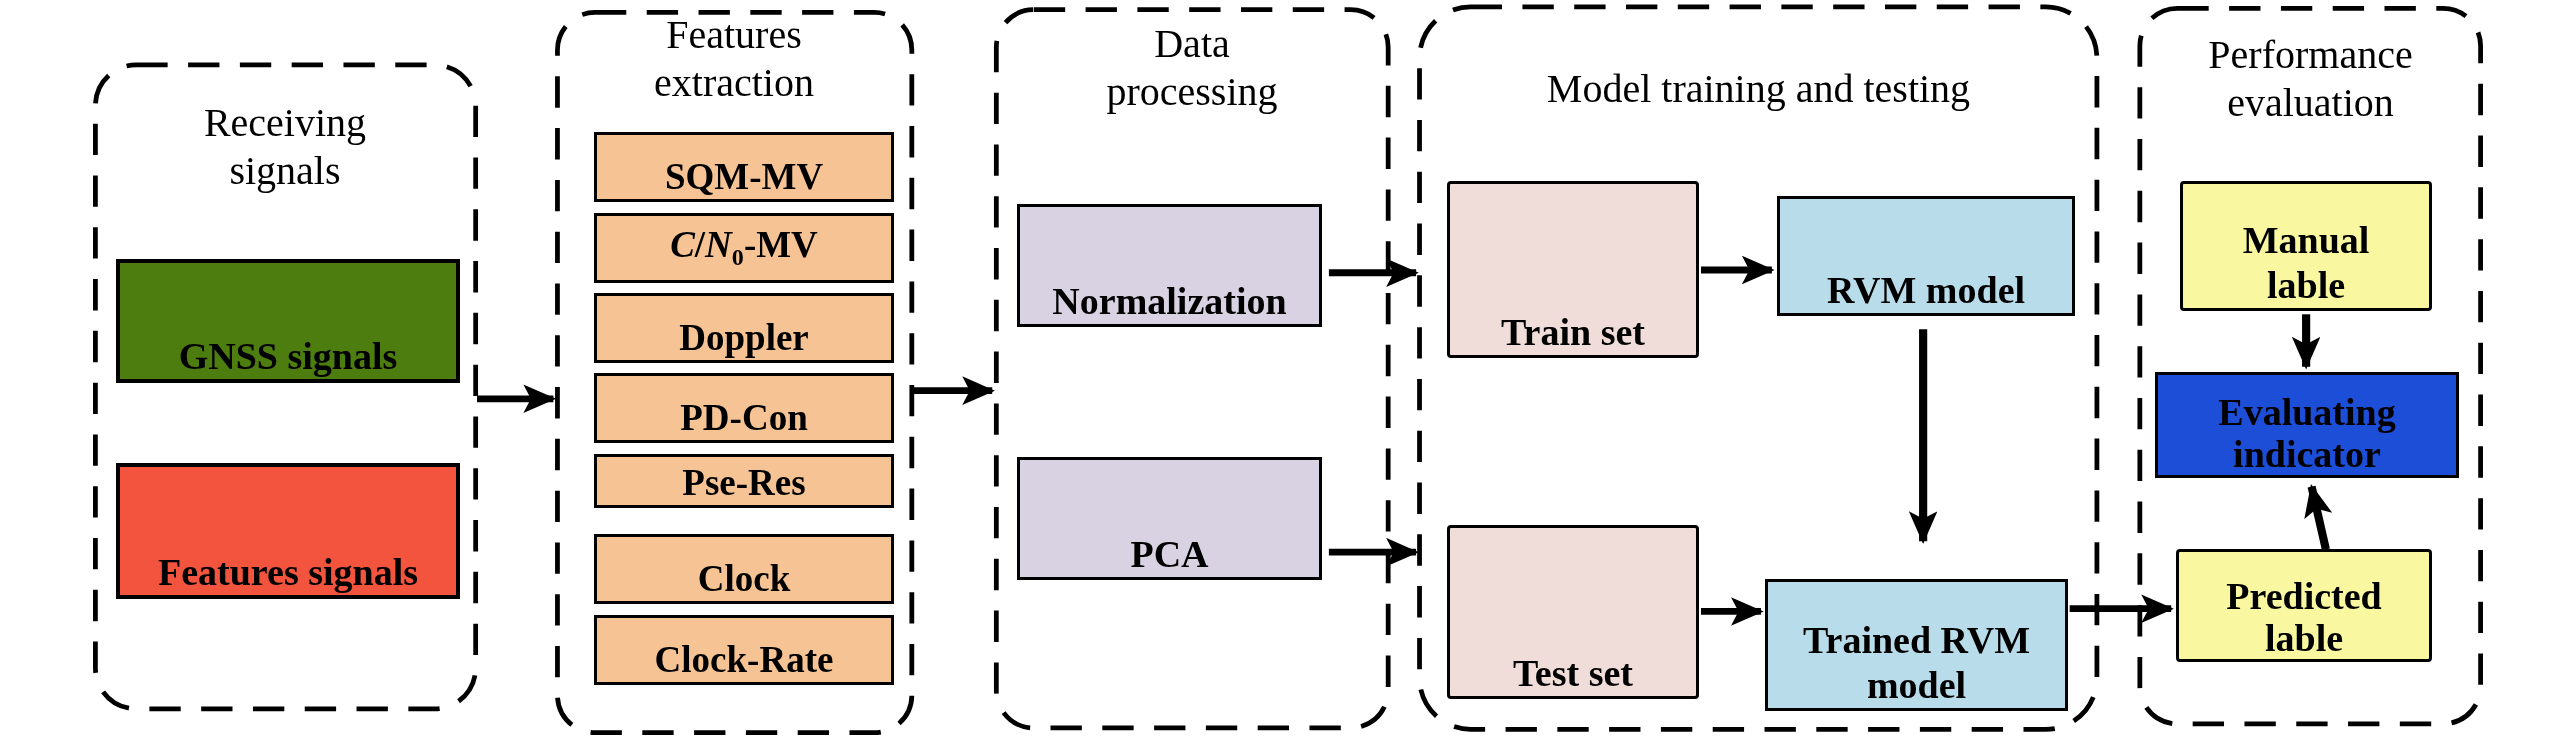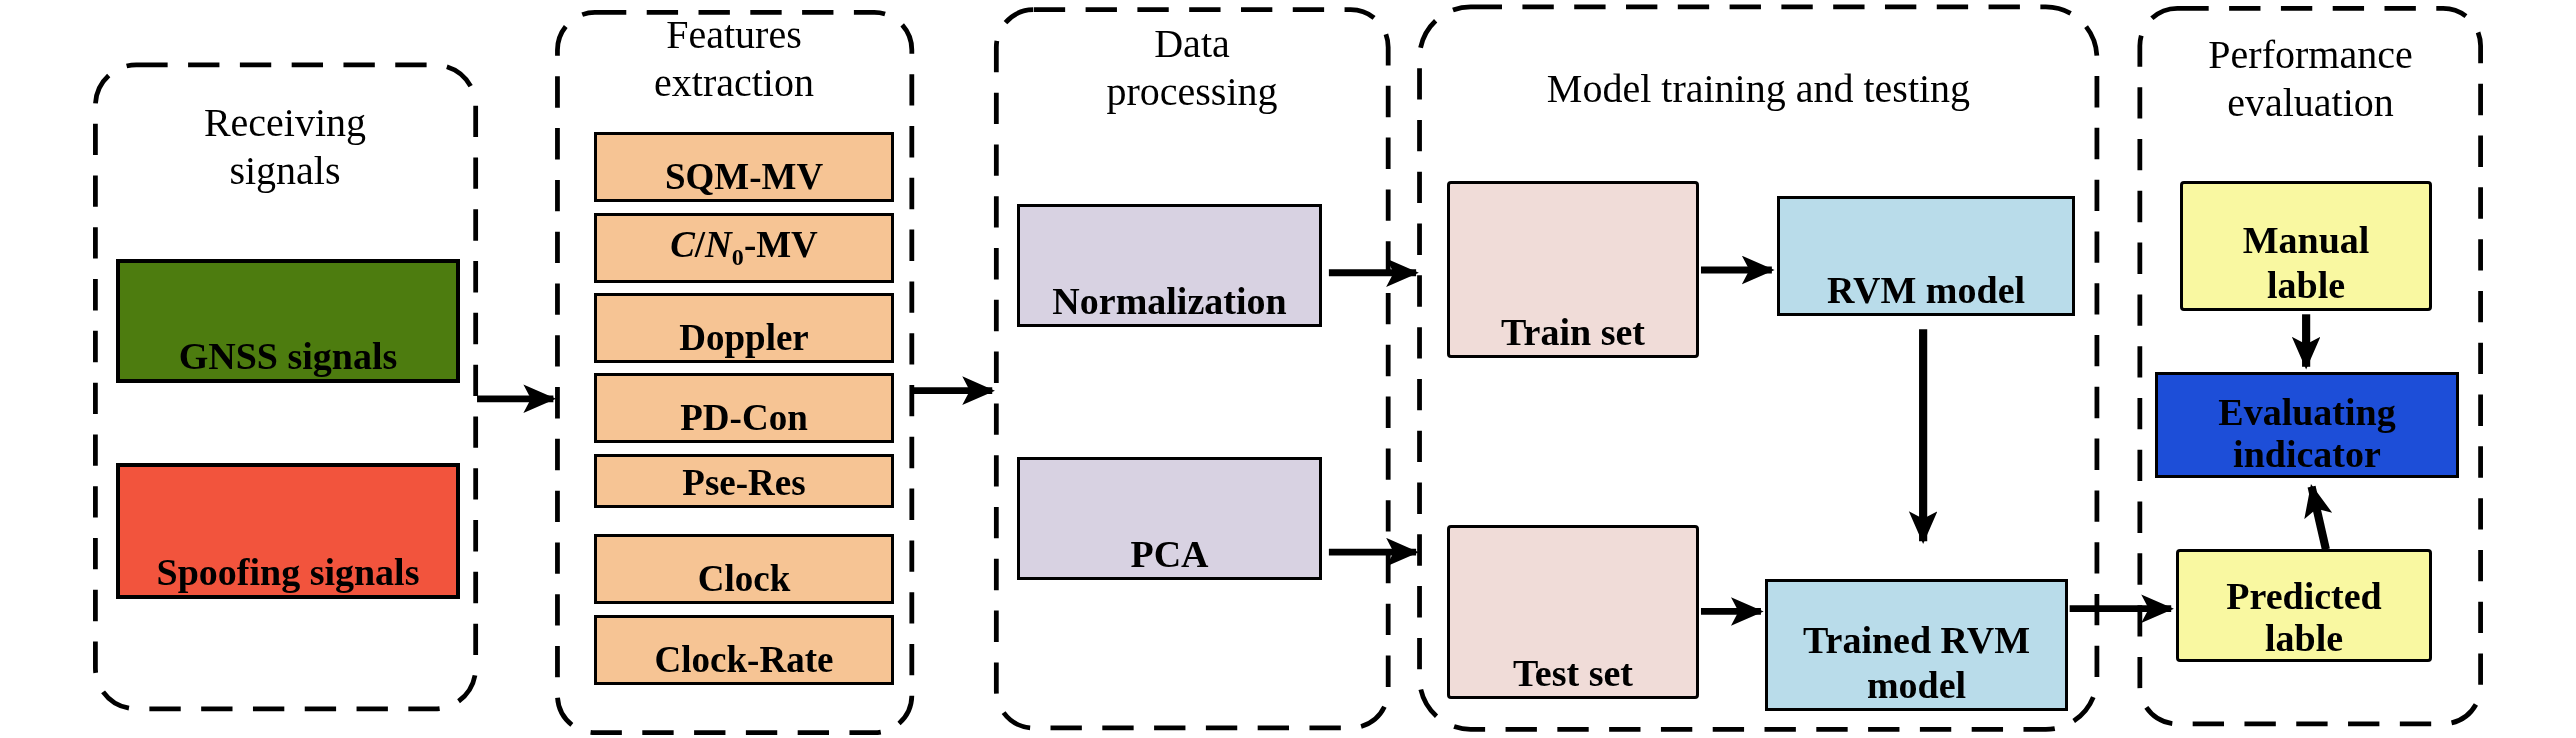--- a/index.html
+++ b/index.html
@@ -62,21 +62,21 @@
   </div>
   <div class="section-title" style="left:2140px;top:31px;width:341px;">
     <div>Performance</div>
     <div>evaluation</div>
   </div>
 
   <div class="node" style="left: 116px; top: 245px; width: 344px; height: 124px; background-color: #4d7c0f; margin-top: 14px;">
     <div>GNSS signals</div>
   </div>
   <div class="node" style="left: 116px; top: 463px; width: 344px; height: 136px; background-color: rgb(242, 84, 61);">
-    <div>Spoofing signals</div>
+    <div>Features signals</div>
   </div>
 
   <div class="node feature" style="left: 594px; top: 132px; width: 300px; height: 70px; background-color: rgb(246, 196, 148);">
     <div>SQM-MV</div>
   </div>
   <div class="node feature" style="left: 594px; top: 213px; width: 300px; height: 70px; background-color: rgb(246, 196, 148);">
     <div><i>C</i>/<i>N</i><sub>0</sub>-MV</div>
   </div>
   <div class="node feature" style="left: 594px; top: 293px; width: 300px; height: 70px; background-color: rgb(246, 196, 148);">
     <div>Doppler</div>

